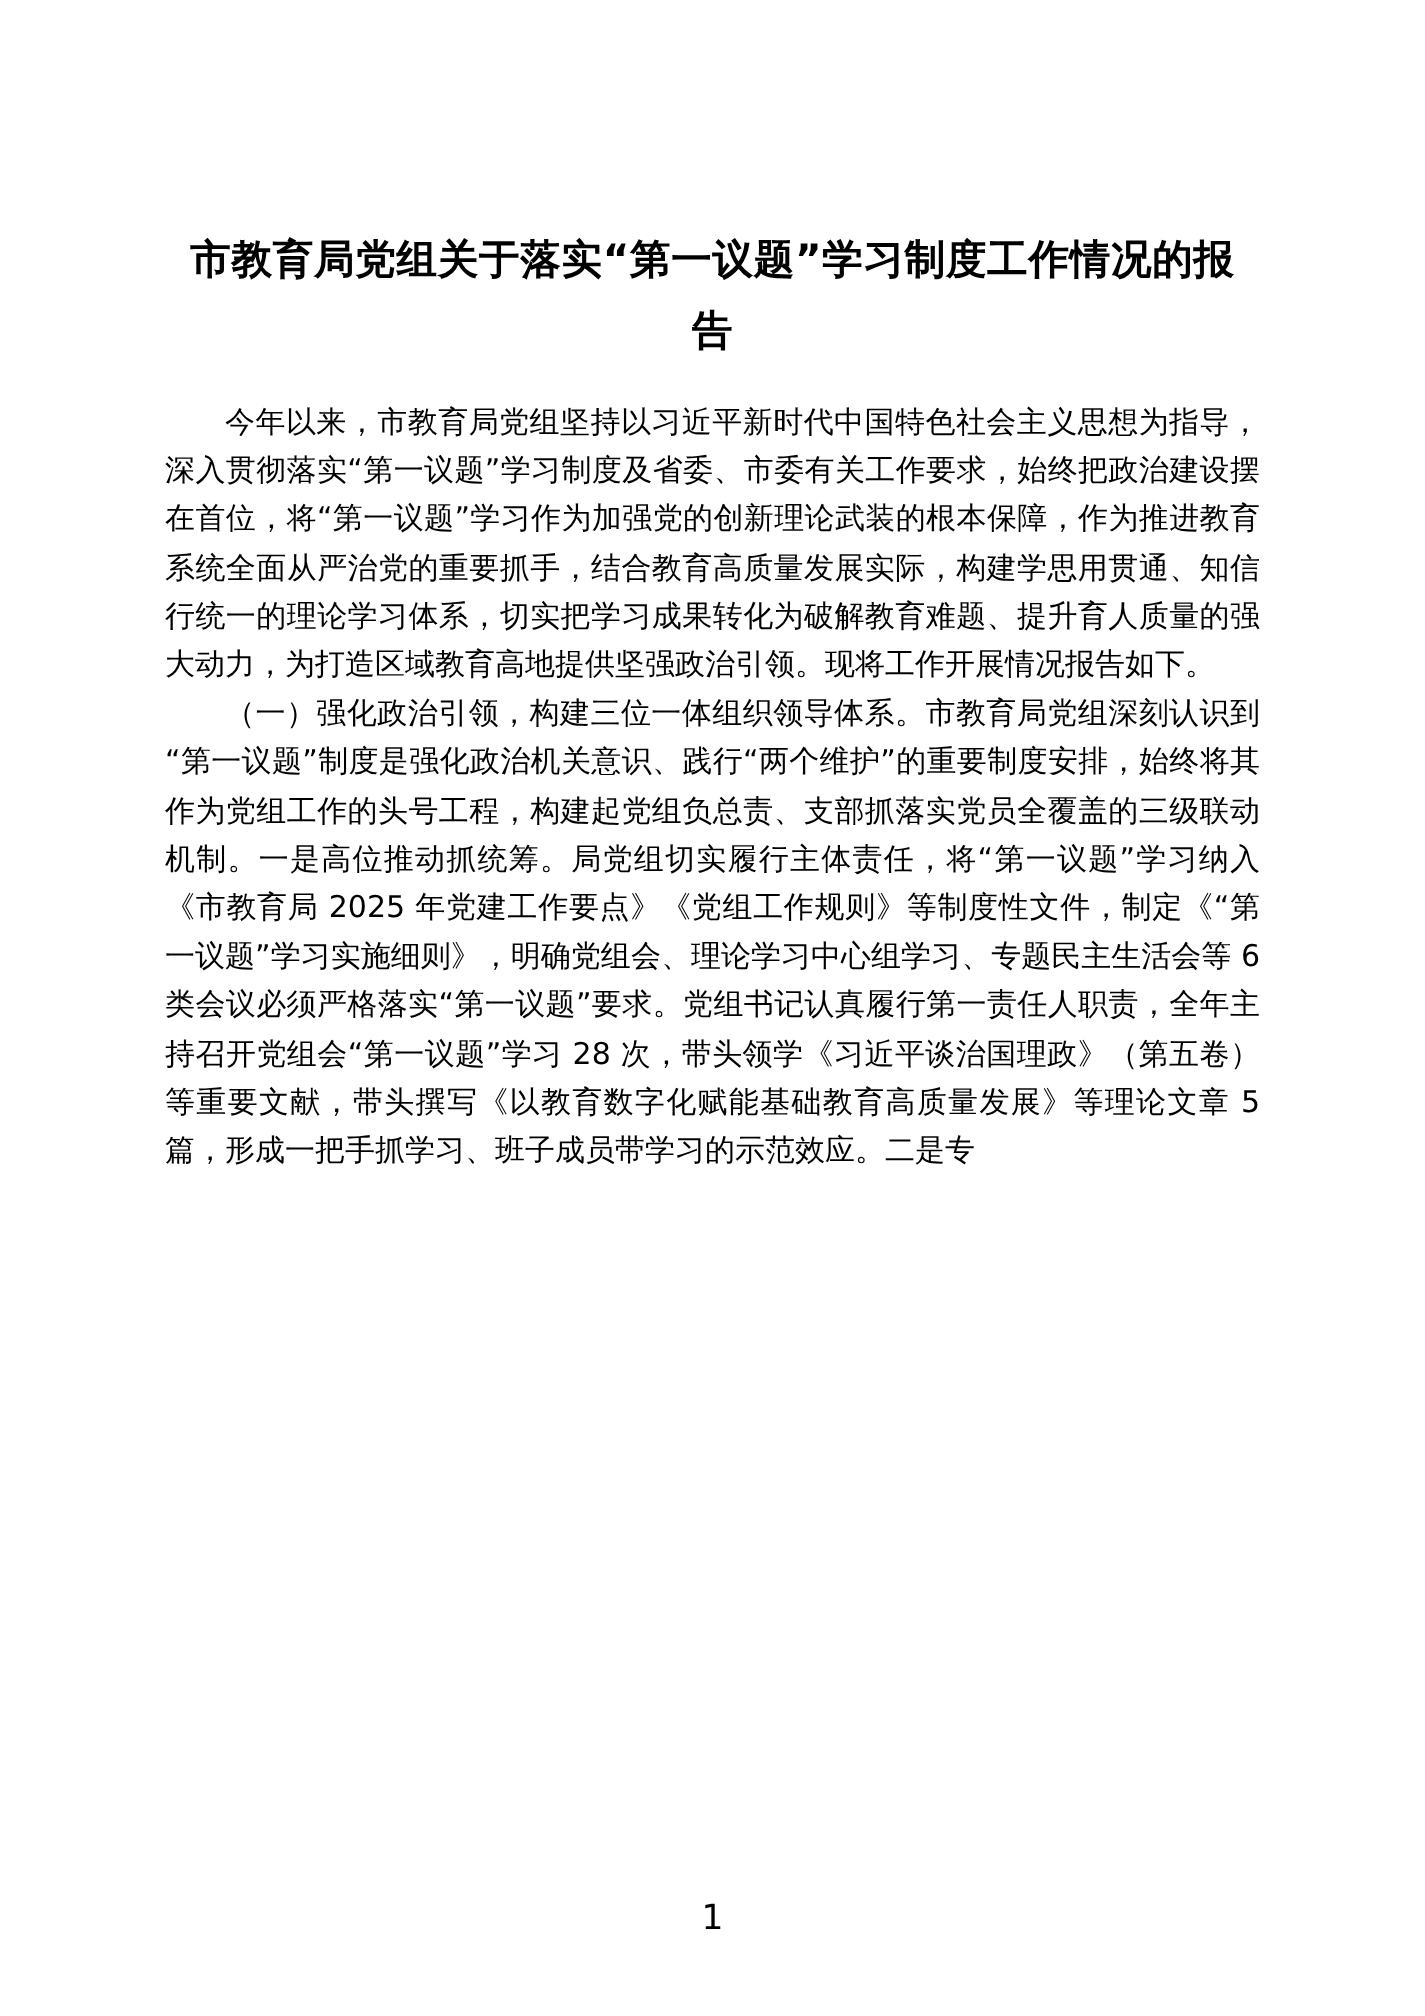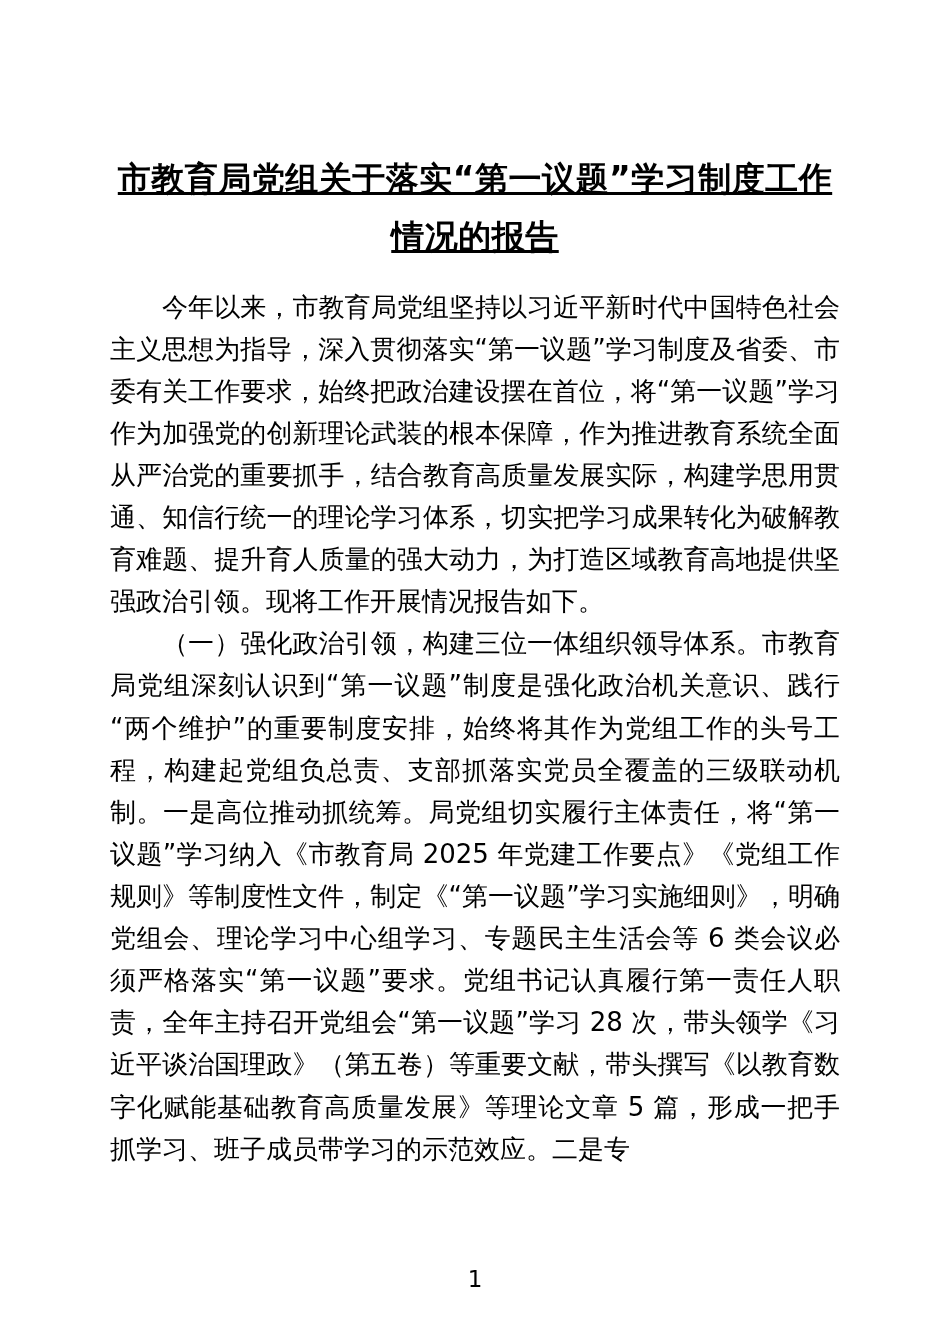--- a/index.html
+++ b/index.html
@@ -18,31 +18,30 @@
   .page {
     box-sizing: border-box;
     width: 950px;
     height: 1344px;
     padding: 150px 110px 40px 110px;
     position: relative;
   }
   .doc-title {
     font-family: "DejaVu Sans", "Liberation Sans", sans-serif;
     font-weight: bold;
-    font-size: 33px;
+    font-size: 27px;
     line-height: 1.75;
     text-align: center;
     letter-spacing: 0.5px;
     margin: 0 0 20px 0;
     padding: 0 4px;
-    text-decoration: underline;
   }
   .body-text {
     font-family: "DejaVu Sans", "Liberation Sans", sans-serif;
-    font-size: 26px;
+    font-size: 20px;
     line-height: 1.62;
     text-align: justify;
     text-justify: inter-ideograph;
     margin: 0;
     letter-spacing: 0px;
   }
   .body-text p {
     margin: 0;
     text-indent: 2em;
   }

